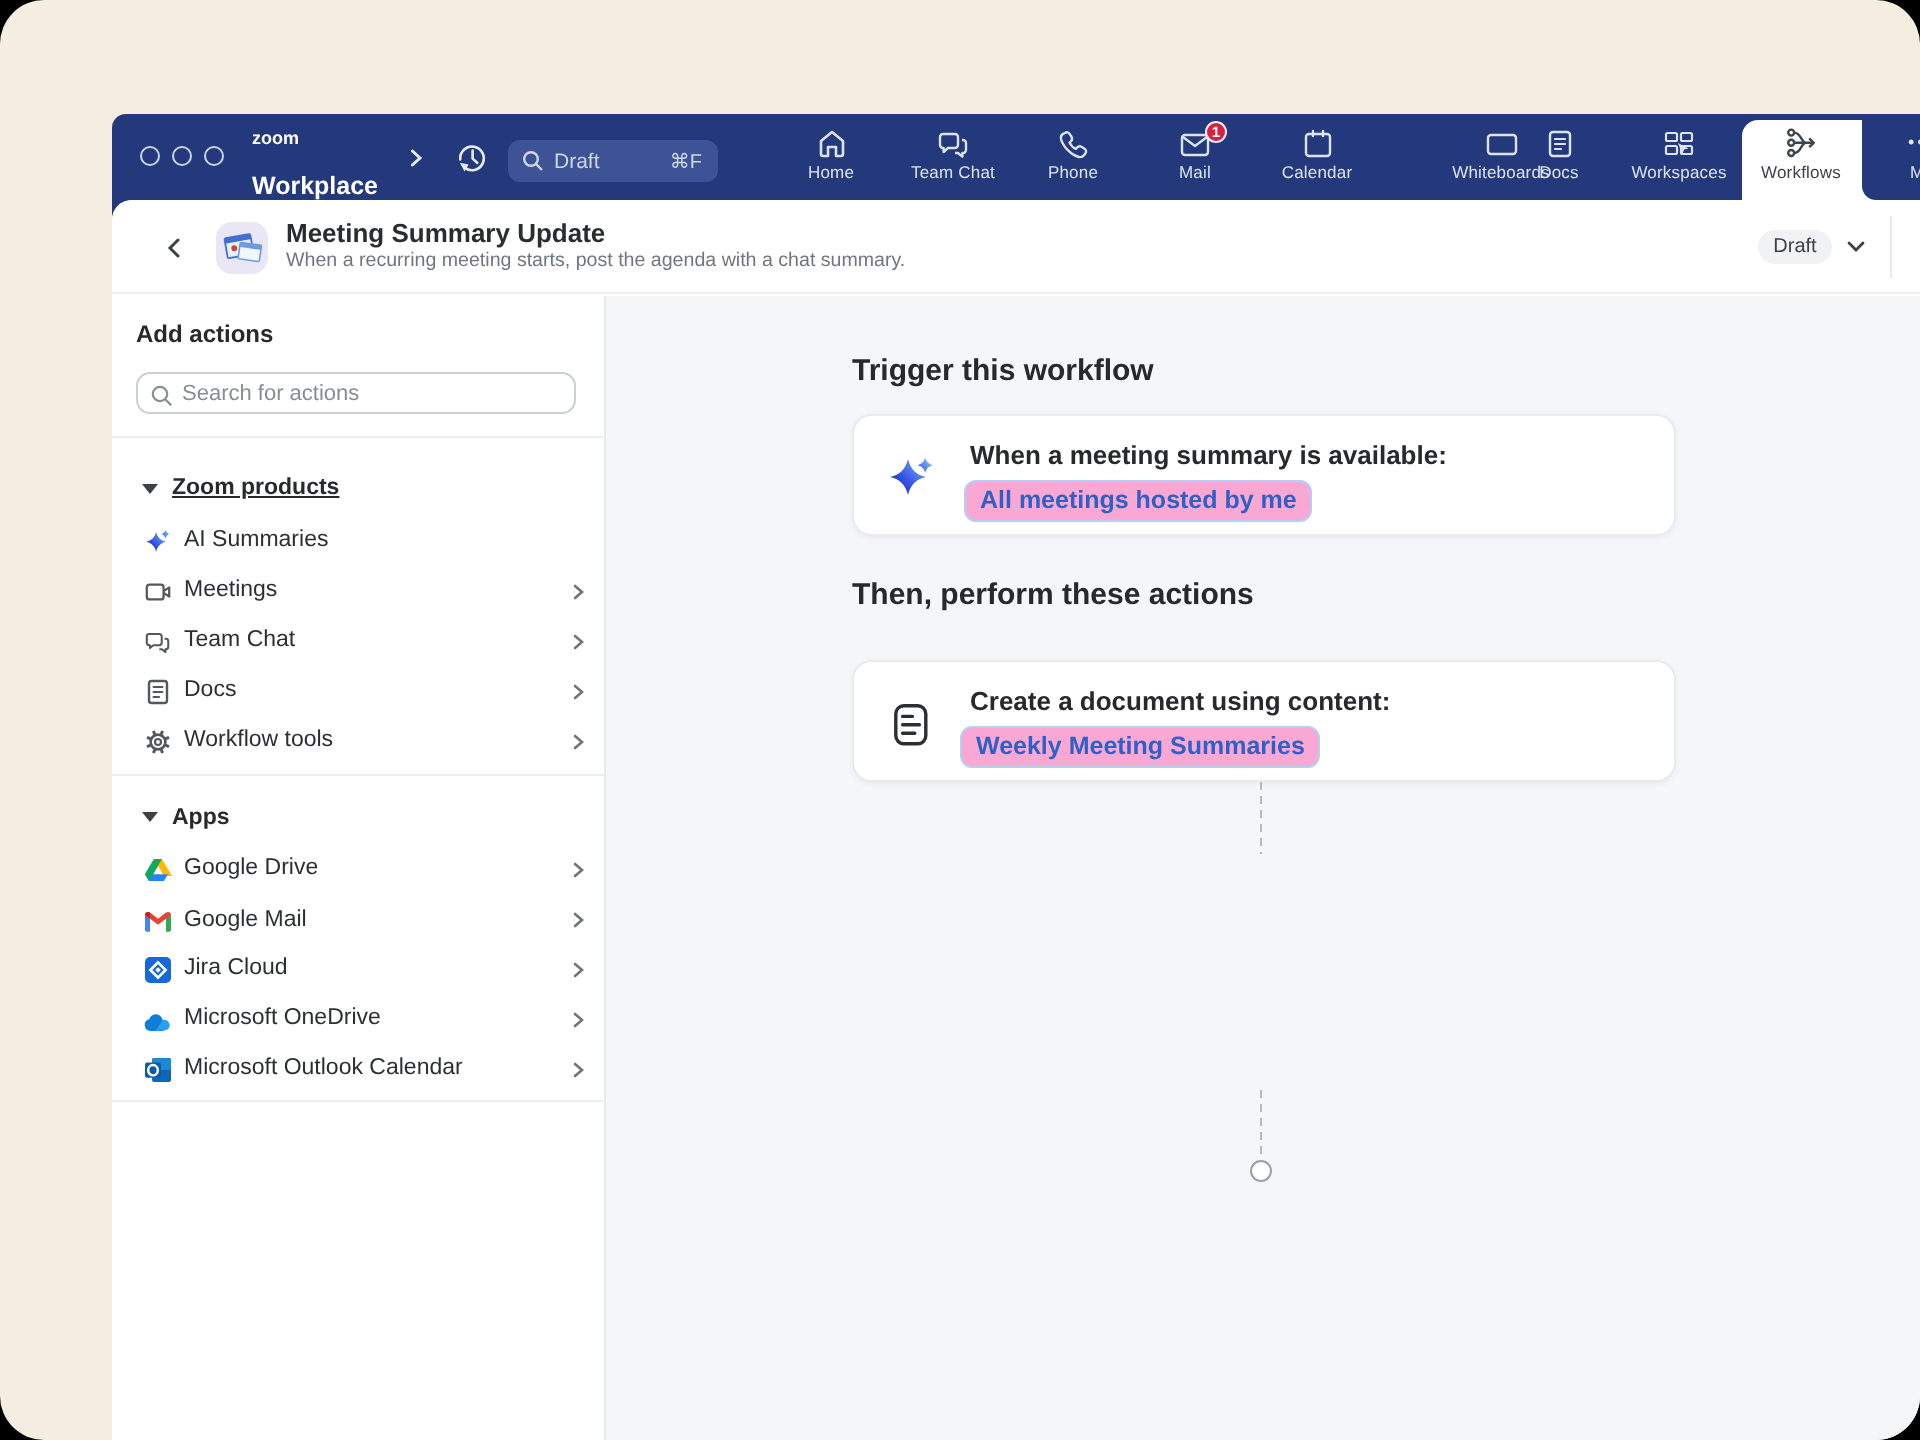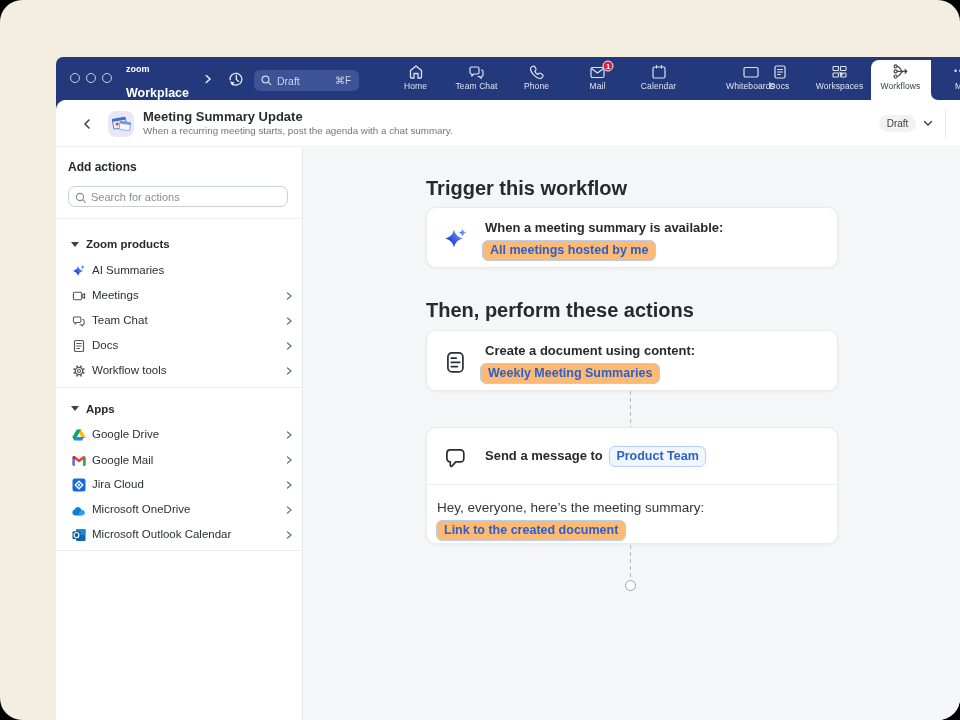--- a/index.html
+++ b/index.html
@@ -41,25 +41,25 @@
 #searchactions span { position:absolute; left:22px; top:4px; font-size:11px; color:#878d93; }
 .sdiv { position:absolute; left:0; width:247px; height:1px; background:#eceef0; }
 .shead { position:absolute; left:30px; font-size:11.5px; font-weight:bold; color:#27292c; }
 .caret { position:absolute; left:15px; width:0; height:0; border-left:4px solid transparent; border-right:4px solid transparent; border-top:5px solid #3c4145; }
 .item { position:absolute; left:36px; font-size:11.5px; color:#2c3034; }
 .iic { position:absolute; left:16px; width:14px; height:14px; }
 .chev { position:absolute; left:229px; width:8px; height:8px; }
 
 
 #main { position:absolute; left:247px; top:48px; width:672px; height:589px; background:#f5f6f8; }
-.h2 { position:absolute; left:123px; font-size:20px; font-weight:bold; color:#27292c; }
+.h2 { position:absolute; left:123px; font-size:15px; font-weight:bold; color:#27292c; }
 .card { position:absolute; left:123px; width:412px; background:#fff; border:1px solid #e9ebee; border-radius:10px; box-shadow:0 1px 3px rgba(16,24,40,0.05); }
 .cardtitle { font-size:13px; font-weight:bold; color:#27292c; }
 .pill { display:inline-block; background:#f0f6fe; border:1px solid #b5cef2; border-radius:6px; color:#2e60c5; font-size:12.5px; font-weight:bold; padding:2px 6px 3px; }
-.pill2 { display:inline-block; background:#fdba74; border:1px solid #b5cef2; border-radius:6px; color:#2e60c5; font-size:12.5px; font-weight:bold; padding:2px 7px 3px; }
+.pill2 { display:inline-block; background:#f9a8d4; border:1px solid #b5cef2; border-radius:6px; color:#2e60c5; font-size:12.5px; font-weight:bold; padding:2px 7px 3px; }
 .dash { position:absolute; width:1px; background:repeating-linear-gradient(to bottom,#b4bac1 0,#b4bac1 4px,transparent 4px,transparent 7px); }
 </style>
 </head>
 <body>
 <div id="canvas">
   <div id="app">
     <div id="titlebar">
       <div class="tl" style="left:14px;"></div>
       <div class="tl" style="left:30px;"></div>
       <div class="tl" style="left:46px;"></div>
@@ -193,21 +193,21 @@
         <div id="searchactions">
           <svg style="position:absolute;left:6px;top:5px;" width="12" height="12" viewBox="0 0 12 12">
               <circle cx="5" cy="5" r="3.6" stroke="#878d93" fill="none" stroke-width="1.1"></circle>
               <path d="M7.8 7.8 L10.6 10.6" stroke="#878d93" stroke-width="1.1"></path>
             </svg>
           <span>Search for actions</span>
         </div>
         <div class="sdiv" style="top:70px;"></div>
 
         <div class="caret" style="top:94px;"></div>
-        <div class="shead" style="top:90px;">Zoom products</div>
+        <div class="shead" style="top:90px;text-decoration:underline;">Zoom products</div>
 
         <svg class="iic" style="top:116px;" width="15" height="15" viewBox="0 0 15 15">
             <path d="M6.5 2 C7.2 5 8.9 6.7 11.9 7.4 C8.9 8.1 7.2 9.8 6.5 12.8 C5.8 9.8 4.1 8.1 1.1 7.4 C4.1 6.7 5.8 5 6.5 2 Z" fill="url(#sg1)"></path>
             <path d="M11.5 0.8 C11.8 2.1 12.6 2.9 13.9 3.2 C12.6 3.5 11.8 4.3 11.5 5.6 C11.2 4.3 10.4 3.5 9.1 3.2 C10.4 2.9 11.2 2.1 11.5 0.8 Z" fill="url(#sg2)"></path>
           </svg>
         <div class="item" style="top:116px;">AI Summaries</div>
 
         <svg class="iic" style="top:141px;" width="15" height="14" viewBox="0 0 15 14">
             <rect x="1.5" y="3" width="9" height="8" rx="1.5" stroke="#53585d" stroke-width="1.2" fill="none"></rect>
             <path d="M10.5 6.5 L13.5 4.5 V9.5 L10.5 7.5" stroke="#53585d" stroke-width="1.2" fill="none" stroke-linejoin="round"></path>
@@ -317,37 +317,28 @@
                   <stop offset="0.3" stop-color="#4a77ec"></stop>
                   <stop offset="1" stop-color="#97d3f8"></stop>
                 </linearGradient>
               </defs>
             <path d="M11 2.5 C12.2 7.6 15 10.4 20 11.5 C15 12.6 12.2 15.4 11 20.5 C9.8 15.4 7 12.6 2 11.5 C7 10.4 9.8 7.6 11 2.5 Z" fill="url(#sg1)"></path>
             <path d="M19.6 1.8 C20.1 3.9 21.3 5.1 23.4 5.6 C21.3 6.1 20.1 7.3 19.6 9.4 C19.1 7.3 17.9 6.1 15.8 5.6 C17.9 5.1 19.1 3.9 19.6 1.8 Z" fill="url(#sg2)"></path>
           </svg>
           <div class="cardtitle" style="position:absolute;left:58px;top:12px;">When a meeting summary is available:</div>
           <div class="abs" style="left:55px;top:32px;"><span class="pill2">All meetings hosted by me</span></div>
         </div>
-        <div class="h2" style="top:151px;">Then, perform these actions</div>
+        <div class="h2" style="top:141px;">Then, perform these actions</div>
         <div class="card" style="top:182px;height:61px;">
           <svg class="abs" style="left:20px;top:21px;" width="17" height="21" viewBox="0 0 17 21">
               <rect x="0.9" y="0.9" width="15" height="19" rx="4" stroke="#2b2e32" stroke-width="1.7" fill="none"></rect>
               <path d="M4.3 6.2 H9.2 M4.3 10.4 H12.7 M4.3 14.6 H10.4" stroke="#2b2e32" stroke-width="1.7" stroke-linecap="round"></path>
             </svg>
           <div class="cardtitle" style="position:absolute;left:58px;top:12px;">Create a document using content:</div>
           <div class="abs" style="left:53px;top:32px;text-align:center;"><span class="pill2">Weekly Meeting Summaries</span></div>
         </div>
         <div class="dash" style="left:327px;top:243px;height:36px;"></div>
-        <div class="card" style="top:279px;height:117px;">
-          <svg class="abs" style="left:19px;top:21px;" width="19" height="19" viewBox="0 0 19 19">
-              <path d="M4.2 0.9 H14.4 A3.4 3.4 0 0 1 17.8 4.3 V9.5 A3.4 3.4 0 0 1 14.4 12.9 H9.7 C8.3 14.6 7.2 15.9 6.2 16.9 C5.3 17.8 4.3 17.4 4.3 16.2 L4.3 12.9 A3.4 3.4 0 0 1 0.9 9.5 V4.3 A3.4 3.4 0 0 1 4.2 0.9 Z" stroke="#2b2e32" stroke-width="1.7" fill="none" stroke-linejoin="round"></path>
-            </svg>
-          <div class="cardtitle" style="position:absolute;left:58px;top:18px;">Send a message to <span class="pill" style="margin-left:3px;">Product Team</span></div>
-          <div style="position:absolute;left:0;top:56px;width:410px;height:1px;background:#edeef0;"></div>
-          <div style="position:absolute;left:10px;top:72px;font-size:13.5px;color:#32363a;">Hey, everyone, here’s the meeting summary:</div>
-          <div class="abs" style="left:9px;top:92px;"><span class="pill2">Link to the created document</span></div>
-        </div>
         <div class="dash" style="left:327px;top:397px;height:34px;"></div>
         <div class="abs" style="left:322px;top:432px;width:11px;height:11px;border:1.3px solid #9aa0a8;border-radius:50%;background:#fff;"></div>
       </div>
     </div>
   </div>
 </div>
 
 </body></html>

